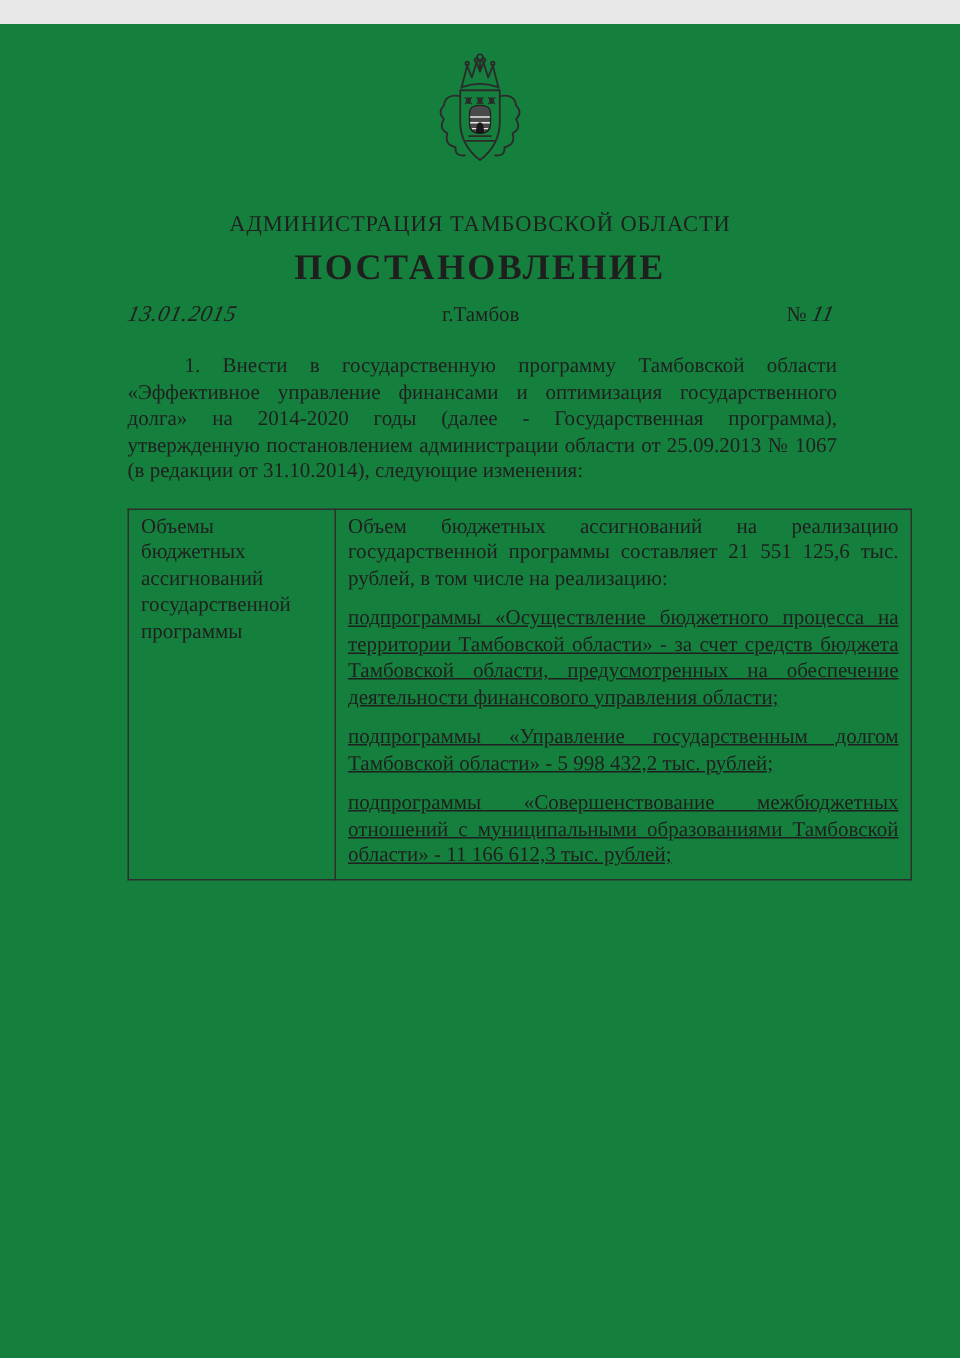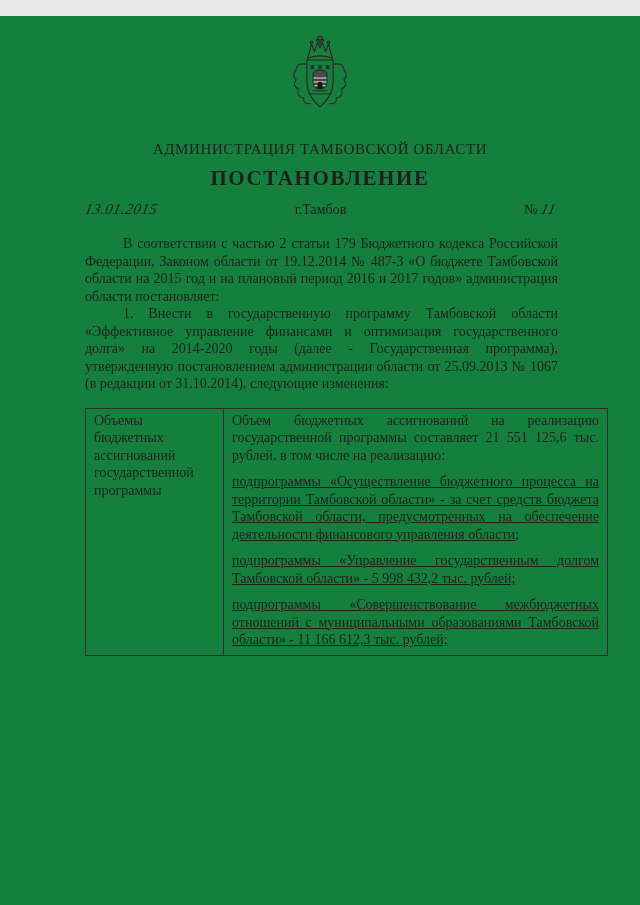--- a/index.html
+++ b/index.html
@@ -23,21 +23,21 @@
   .org-name {
     margin-top: 12px;
     text-align: center;
     font-size: 15px;
     letter-spacing: 0.6px;
     white-space: nowrap;
   }
   .doc-type {
     margin-top: 12px;
     text-align: center;
-    font-size: 21px;
+    font-size: 24px;
     font-weight: bold;
     letter-spacing: 1.6px;
     white-space: nowrap;
   }
   .meta-row {
     margin-top: 13px;
     display: flex;
     align-items: baseline;
   }
   .meta-left  { flex: 1 1 0; text-align: left; }
@@ -134,21 +134,20 @@
 
   <div class="content">
     <div class="meta-row">
       <span class="meta-left"><span class="hand">13.01.2015</span></span>
       <span class="meta-center">г.Тамбов</span>
       <span class="meta-right"><span>№</span>&nbsp;<span class="hand">11</span></span>
     </div>
 
 
     <div class="body-block">
-      <p>В соответствии с частью 2 статьи 179 Бюджетного кодекса Российской Федерации, Законом области от 19.12.2014 № 487-З «О бюджете Тамбовской области на 2015 год и на плановый период 2016 и 2017 годов» администрация области постановляет:</p>
       <p>1. Внести в государственную программу Тамбовской области «Эффективное управление финансами и оптимизация государственного долга» на 2014-2020 годы (далее - Государственная программа), утвержденную постановлением администрации области от 25.09.2013 № 1067 (в редакции от 31.10.2014), следующие изменения:</p>
     </div>
   </div>
 
   <table class="amend">
     <tbody>
       <tr>
         <td class="cell-label">Объемы бюджетных ассигнований государственной программы</td>
         <td class="cell-value">
           <p>Объем бюджетных ассигнований на реализацию государственной программы составляет 21&nbsp;551&nbsp;125,6 тыс. рублей, в том числе на реализацию:</p>

